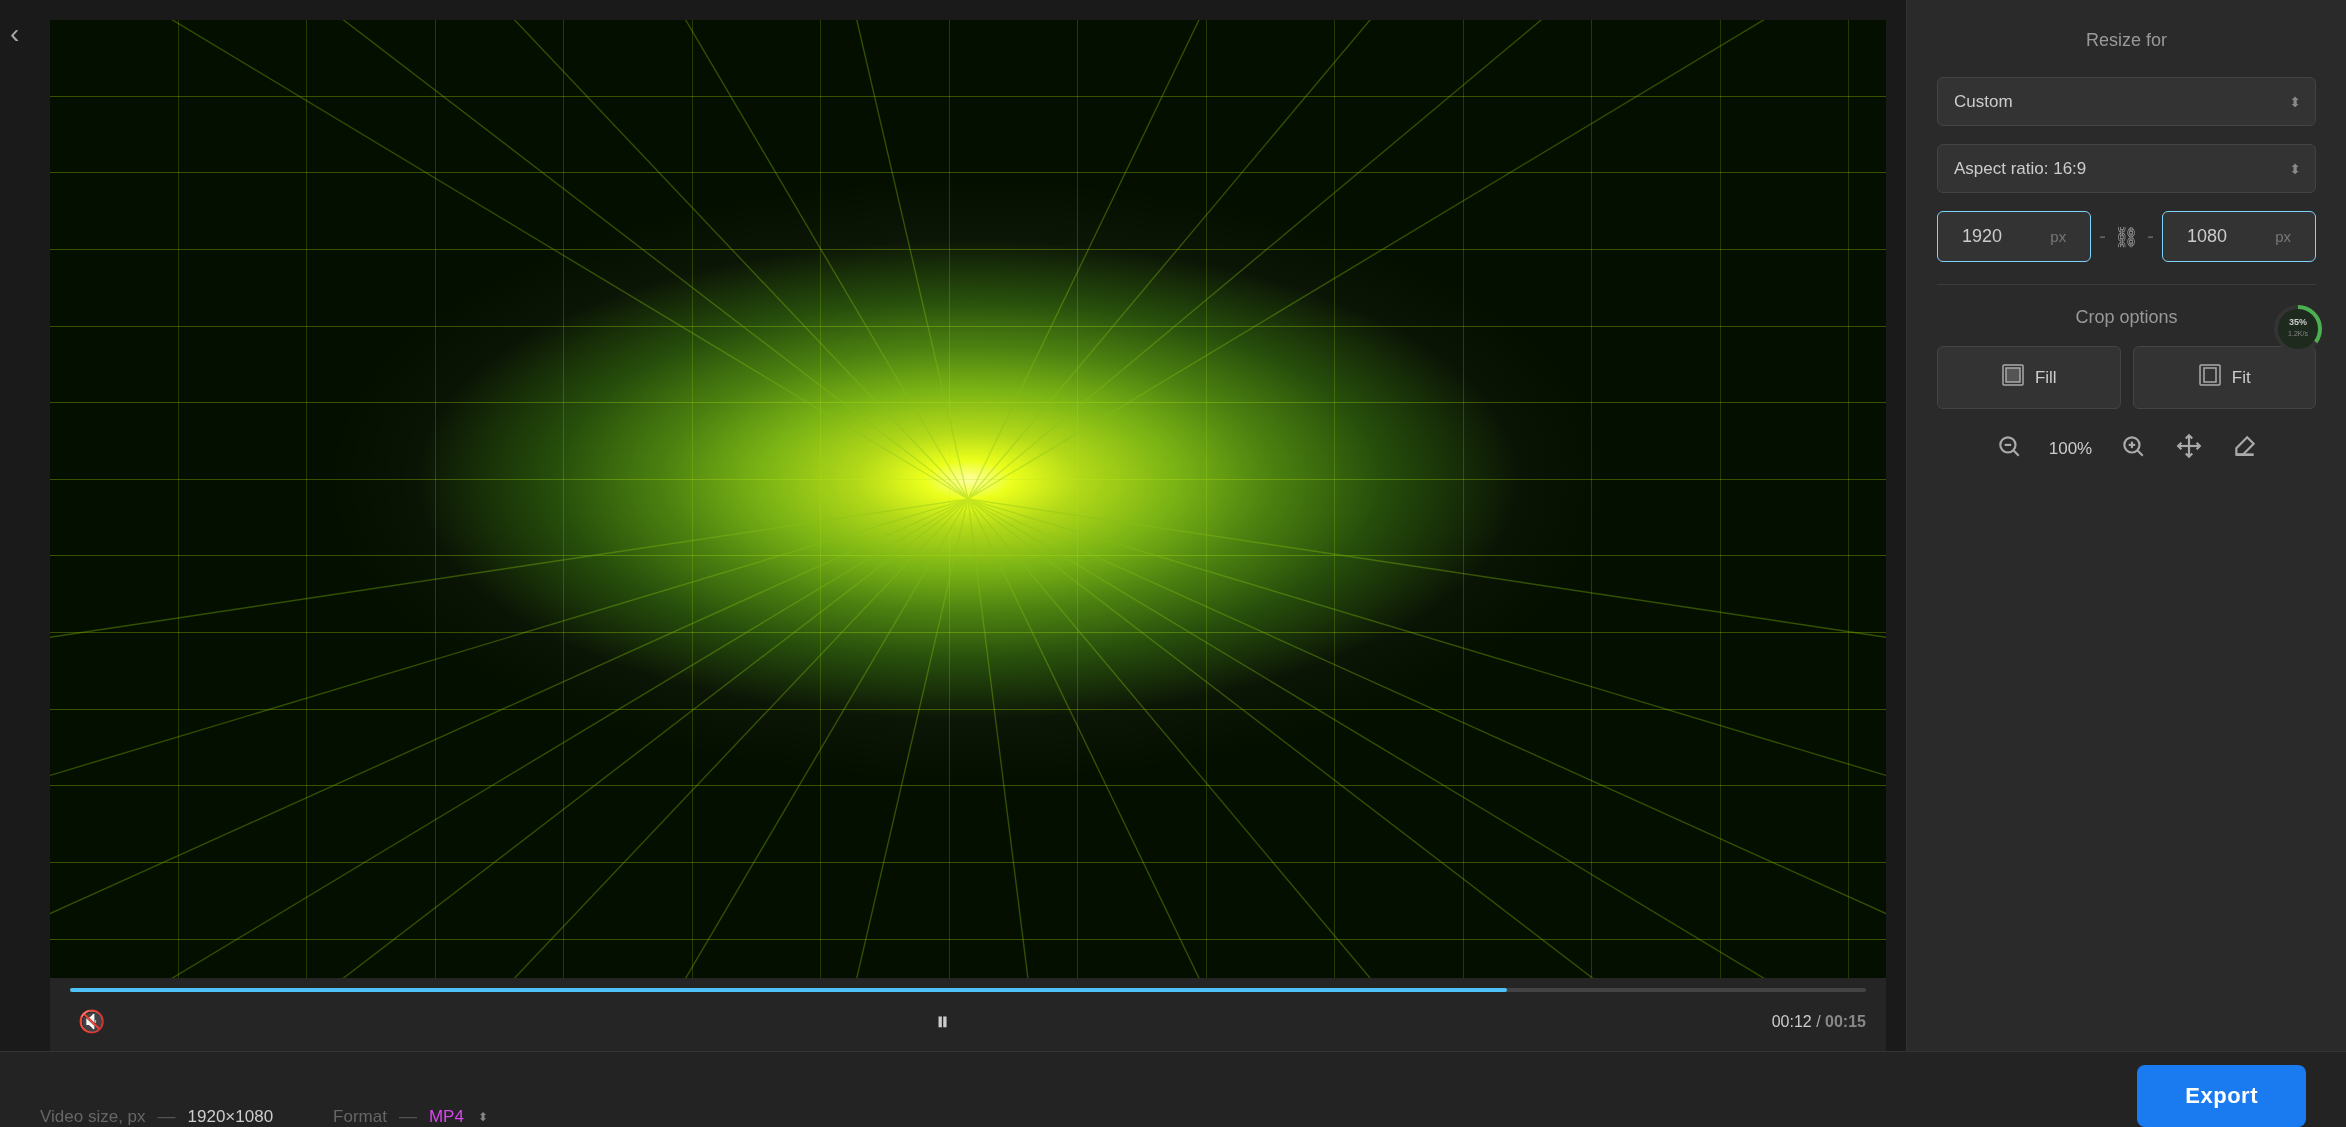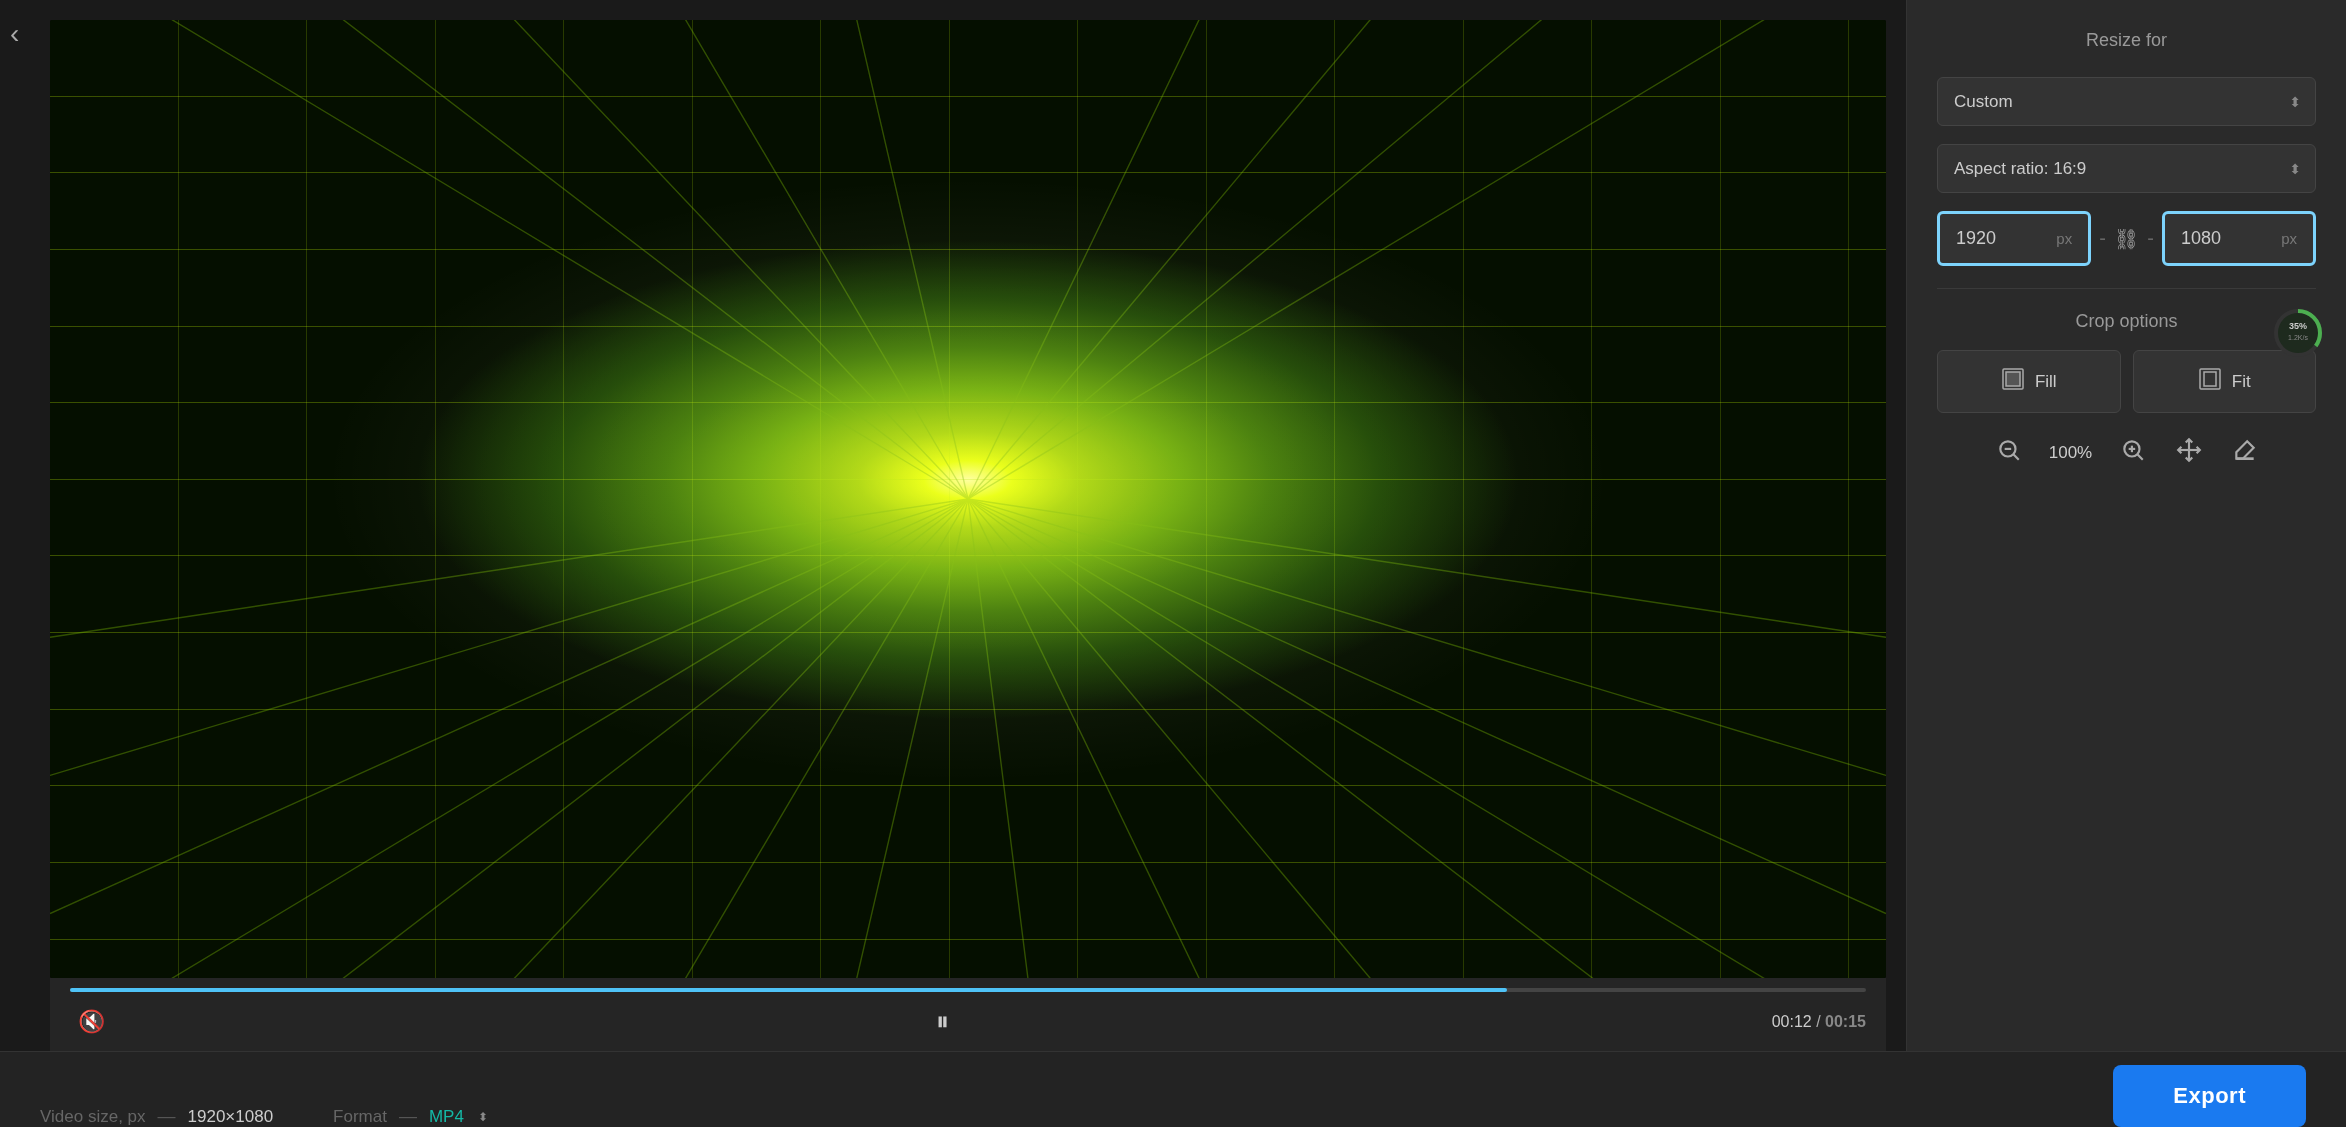--- a/index.html
+++ b/index.html
@@ -206,25 +206,25 @@
 
     .dimensions-row {
       display: flex;
       align-items: center;
       gap: 8px;
     }
 
     .dim-input-wrap {
       flex: 1;
       background: #333;
-      border: 3px solid #7dd3fc;
+      border: 1px solid #7dd3fc;
       border-radius: 6px;
       display: flex;
       align-items: center;
-      padding: 0 16px;
+      padding: 0 24px;
     }
 
     .dim-input-wrap input {
       flex: 1;
       background: transparent;
       border: none;
       color: #ccc;
       font-size: 18px;
       padding: 14px 0;
       outline: none;
@@ -359,37 +359,37 @@
       font-size: 18px;
     }
 
     .export-btn {
       background: #1a7af0;
       color: #fff;
       border: none;
       border-radius: 8px;
       font-size: 22px;
       font-weight: 600;
-      padding: 18px 60px;
+      padding: 18px 48px;
       cursor: pointer;
       letter-spacing: 0.5px;
     }
 
     
     .format-select-wrap {
       position: relative;
       display: inline-flex;
       align-items: center;
       gap: 8px;
     }
 
     .format-select-wrap select {
       background: transparent;
       border: none;
-      color: #14b8a6;
+      color: #d946ef;
       font-size: 17px;
       appearance: none;
       cursor: pointer;
       outline: none;
       padding-right: 20px;
     }
 
     .format-arrow {
       position: absolute;
       right: 0;

